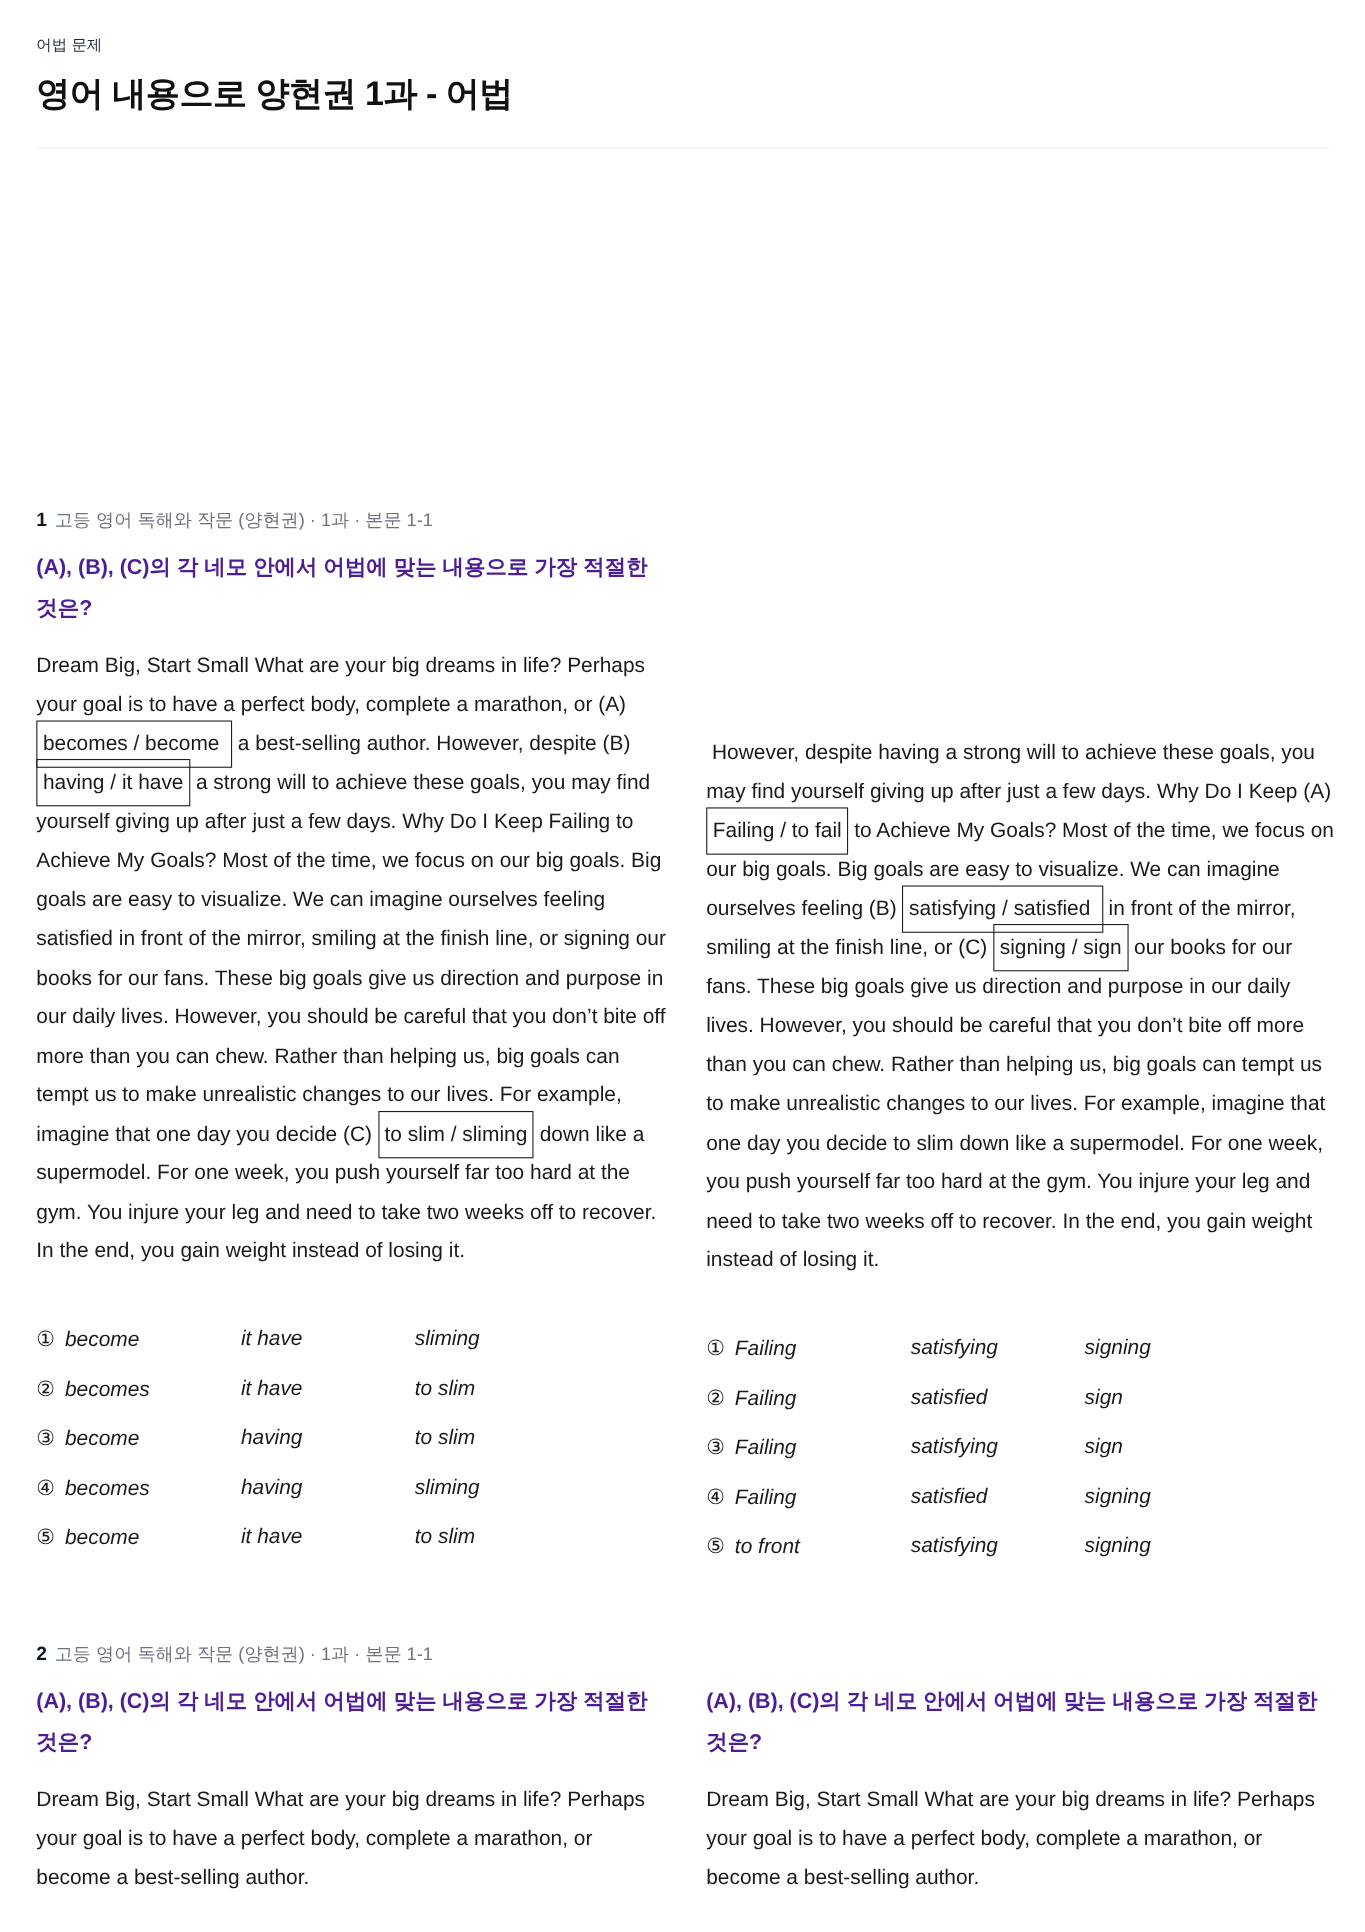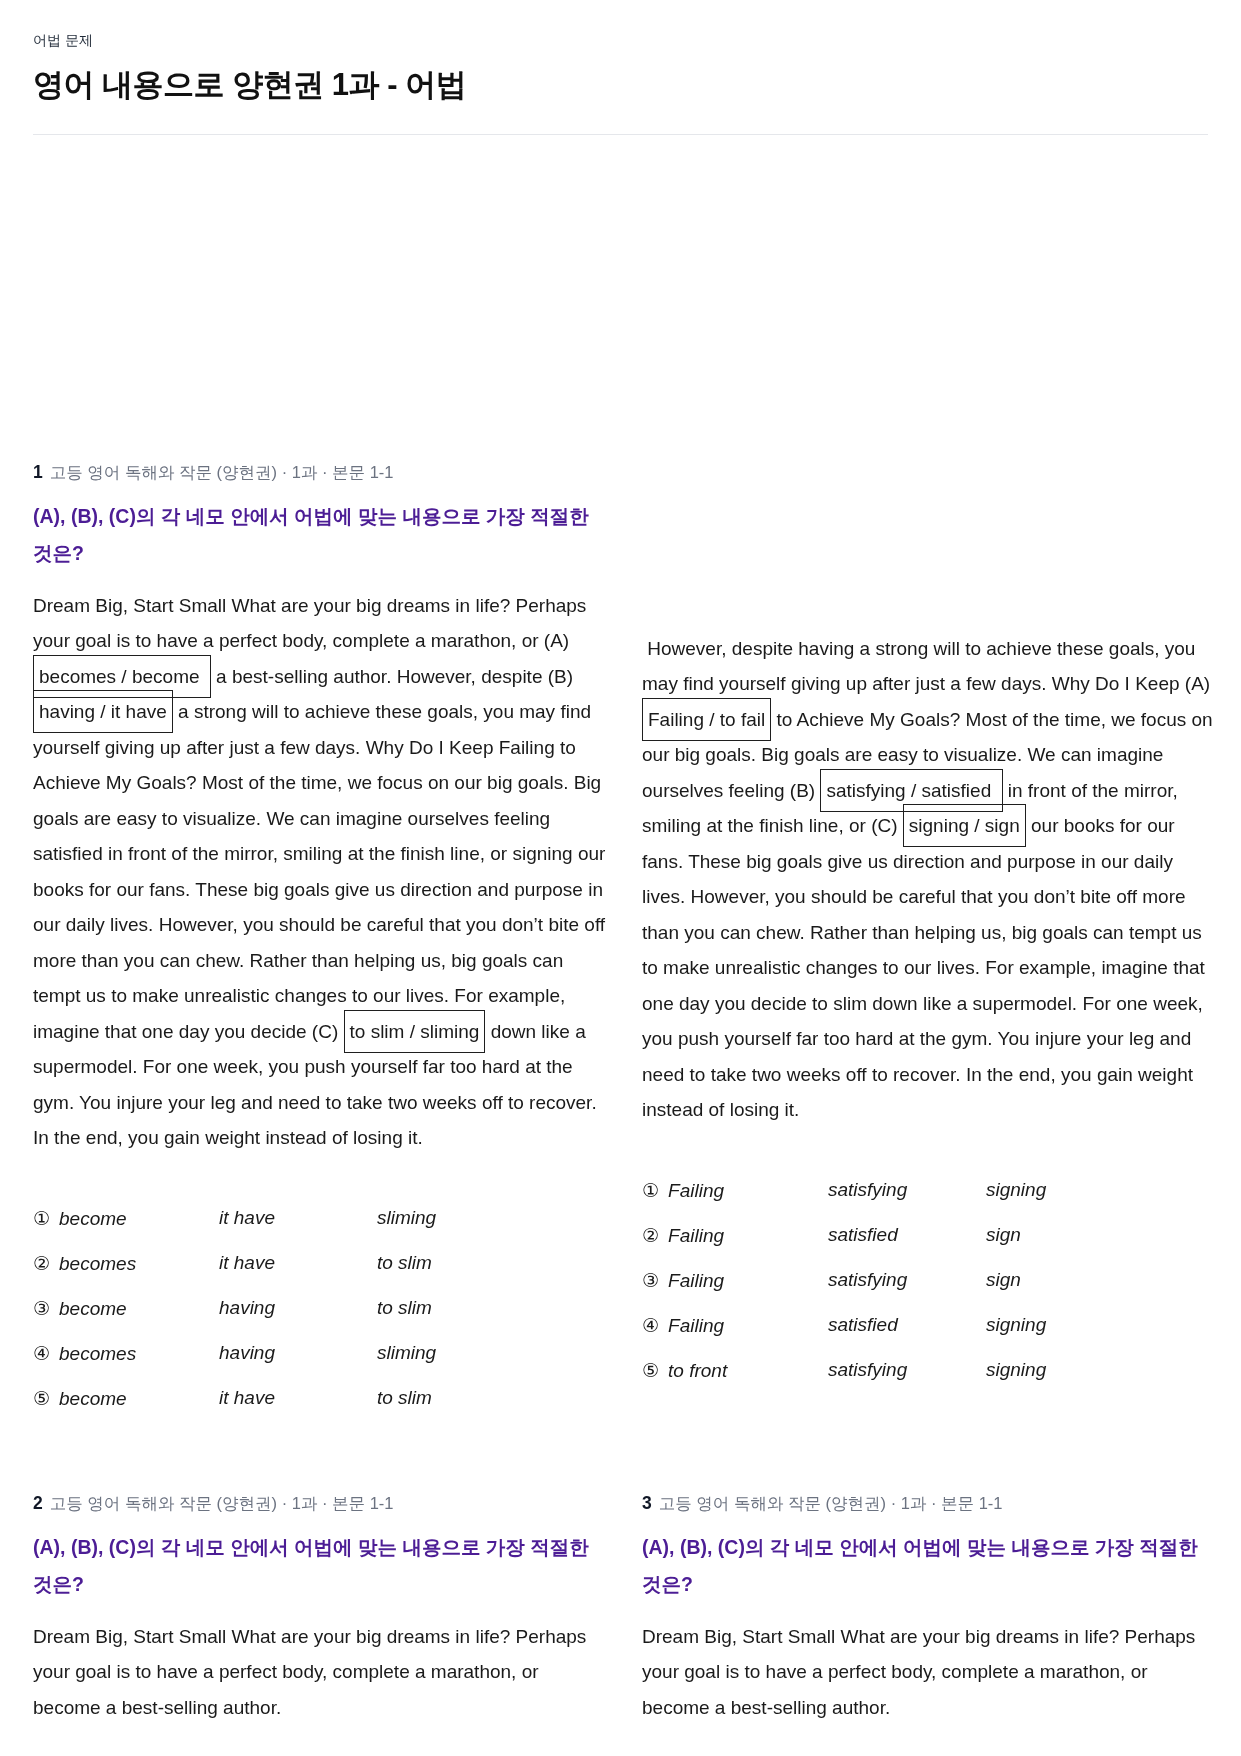--- a/index.html
+++ b/index.html
@@ -188,22 +188,19 @@
           </div>
           <div class="choice-row">
             <span><span class="marker">⑤</span><span>to front</span></span>
             <span>satisfying</span>
             <span>signing</span>
           </div>
         </div>
       </section>
 
       <section class="q-block-3">
-        <div class="q-header">
-          <span class="q-num">3</span><span class="q-meta">고등 영어 독해와 작문 (양현권) · 1과 · 본문 1-1</span>
-        </div>
         <div class="q-prompt">(A), (B), (C)의 각 네모 안에서 어법에 맞는 내용으로 가장 적절한 것은?</div>
         <p class="q-passage">Dream Big, Start Small What are your big dreams in life? Perhaps your goal is to have a perfect body, complete a marathon, or become a best-selling author.</p>
       </section>
 
     </div>
   </div>
 </div>
 
 </body></html>

